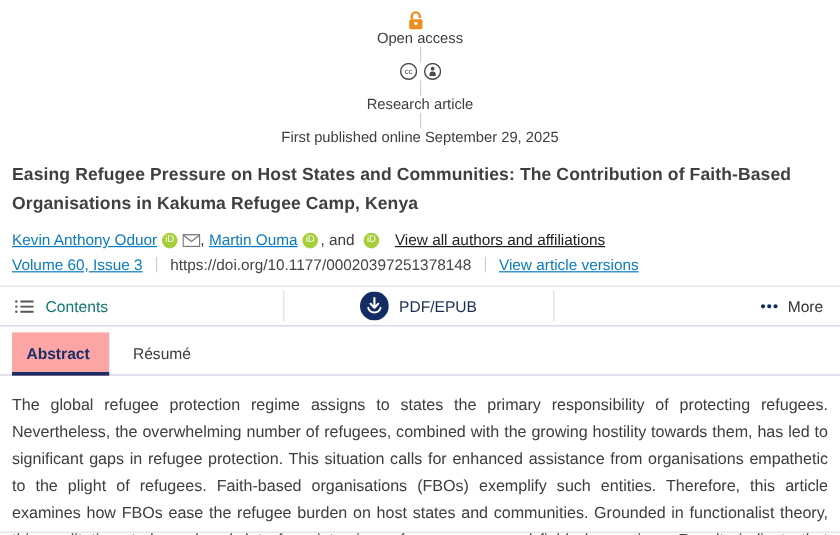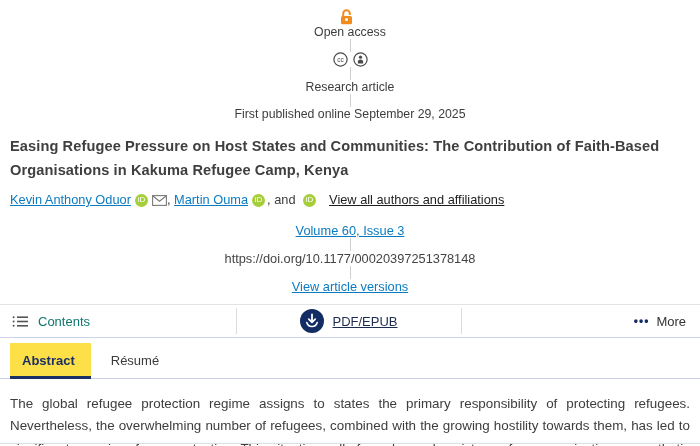--- a/index.html
+++ b/index.html
@@ -18,35 +18,35 @@
   
   .title{ margin:13px 10px 8px 10px; font-size:14.6px; line-height:24px; font-weight:bold; color:#3f3f3f; letter-spacing:.1px; }
   
   .authors-row{ padding:0 10px; margin-top:3px; font-size:12.8px; display:flex; align-items:center; flex-wrap:wrap; line-height:20px; color:#3d3d3d;}
   a.blue-link{ color:#0b7bc1; text-decoration:underline; cursor:pointer; }
   .orcid{ display:inline-flex; width:13px; height:13px; border-radius:50%; background:#a6ce39; color:#fff;
           font-size:8px; font-weight:normal; align-items:center; justify-content:center; margin:0 2px 0 4px; flex:0 0 auto;}
   .mail{ display:inline-flex; margin-left:2px; }
   .view-all{ color:#1d1d1d; text-decoration:underline; margin-left:11px; cursor:pointer; }
   
-  .citation-row{ padding:0 10px; margin-top:13px; font-size:12.8px; display:flex; align-items:center; color:#444;flex-direction:column; }
+  .citation-row{ padding:0 10px; margin-top:3px; font-size:12.8px; display:flex; align-items:center; color:#444; }
   
   .toolbar{ margin-top:10px; border-top:1px solid #e3e3e3; border-bottom:1px solid #ccd3e6; height:34px;
             display:flex; align-items:stretch; }
   .tb-sec{ flex:1 1 0; display:flex; align-items:center; font-size:13px; }
   .tb-left{ padding-left:12px; gap:9px; cursor:pointer; color:#0f766e; }
-  .tb-center{ justify-content:center; gap:8px; cursor:pointer; color:#1d2d50;text-decoration:underline; }
+  .tb-center{ justify-content:center; gap:8px; cursor:pointer; color:#1d2d50; }
   .tb-right{ justify-content:flex-end; padding-right:14px; gap:7px; cursor:pointer; color:#333; }
   .tb-div{ width:1px; background:#dcdcdc; align-self:center; height:26px; flex:0 0 auto; }
   .dots{ color:#132c63; font-weight:bold; letter-spacing:1px; font-size:12px; }
   
   .tabs{ margin-top:5px; padding:0 10px; display:flex; border-bottom:1px solid #c9d0e4; }
   .tab{ padding:10px 16px 8px 16px; font-size:13px; color:#3a3a3a; cursor:pointer;
         border-bottom:3px solid transparent; margin-bottom:-1px; }
-  .tab.active{ background:#fde047; border-bottom-color:#1b2f66; color:#1b2f66; font-weight:bold;padding-left:12px; }
+  .tab.active{ background:#fca5a5; border-bottom-color:#1b2f66; color:#1b2f66; font-weight:bold;padding-left:12px; }
   .tab + .tab{ margin-left:4px; }
   
   .abstract{ margin:14px 10px 0 10px; font-size:13.4px; line-height:22.4px; text-align:justify; color:#3d3d3d; }
   .bottom-rule{ position:absolute; left:0; bottom:2px; width:100%; border-top:1px solid #dedede; }
 </style>
 </head>
 <body>
 
 <div class="meta-row">
   <span class="oa-icon">

